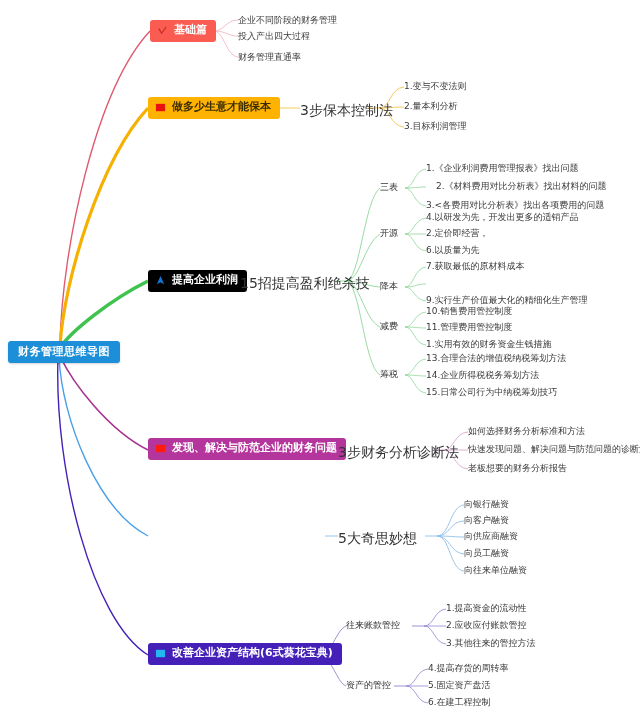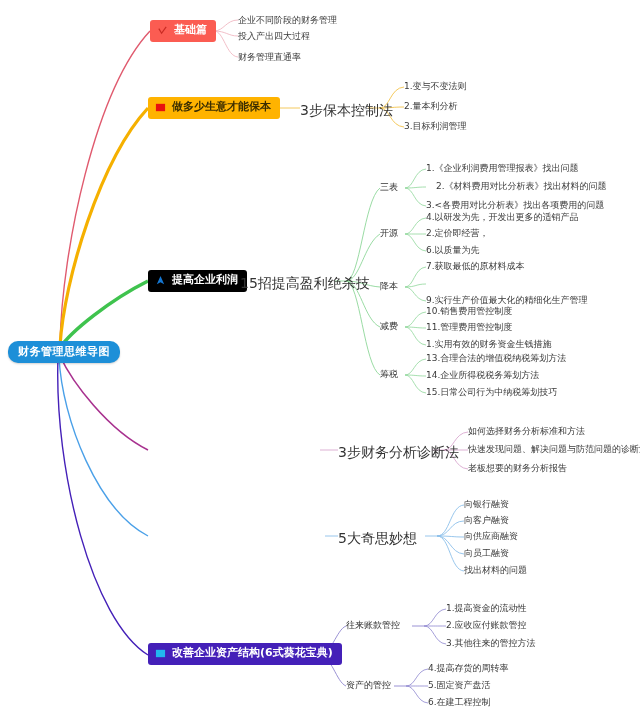--- a/index.html
+++ b/index.html
@@ -8,21 +8,21 @@
     font-family:"DejaVu Sans","Liberation Sans",sans-serif;
     -webkit-font-smoothing:antialiased;
   }
   #canvas{position:absolute;inset:0;width:640px;height:714px;}
   svg.links{position:absolute;left:0;top:0;width:640px;height:714px;pointer-events:none;}
 
   
   .root-node{
     position:absolute;left:8px;top:341px;
     background:#1d8fd8;color:#ffffff;
-    border-radius:10px;
+    border-radius:3px;
     padding:5px 10px 6px 10px;
     font-size:11px;font-weight:bold;letter-spacing:.5px;
     white-space:nowrap;line-height:1;
     box-shadow:0 1px 2px rgba(0,0,0,.18);
   }
 
   
   .l1{
     position:absolute;display:flex;align-items:center;gap:6px;
     border-radius:3px;padding:4px 9px 5px 7px;
@@ -181,31 +181,37 @@
   <div class="cat" style="left:380px;top:322px;">减费</div>
   <div class="leaf" style="left:426px;top:307px;">10.销售费用管控制度</div>
   <div class="leaf" style="left:426px;top:323px;">11.管理费用管控制度</div>
   <div class="leaf" style="left:426px;top:340px;">1.实用有效的财务资金生钱措施</div>
 
   <div class="cat" style="left:380px;top:370px;">筹税</div>
   <div class="leaf" style="left:426px;top:354px;">13.合理合法的增值税纳税筹划方法</div>
   <div class="leaf" style="left:426px;top:371px;">14.企业所得税税务筹划方法</div>
   <div class="leaf" style="left:426px;top:388px;">15.日常公司行为中纳税筹划技巧</div>
 
+  <div class="l1 n-problem">
+    <svg class="ico" viewBox="0 0 12 12">
+      <rect x="1" y="2" width="10" height="8" fill="#ff1b0d"></rect>
+    </svg>
+    <span class="lbl">发现、解决与防范企业的财务问题</span>
+  </div>
   <div class="l2" style="left:338px;top:445px;">3步财务分析诊断法</div>
   <div class="leaf" style="left:468px;top:427px;">如何选择财务分析标准和方法</div>
   <div class="leaf" style="left:468px;top:445px;">快速发现问题、解决问题与防范问题的诊断法</div>
   <div class="leaf" style="left:468px;top:464px;">老板想要的财务分析报告</div>
 
   <div class="l2" style="left:338px;top:531px;">5大奇思妙想</div>
   <div class="leaf" style="left:464px;top:500px;">向银行融资</div>
   <div class="leaf" style="left:464px;top:516px;">向客户融资</div>
   <div class="leaf" style="left:464px;top:532px;">向供应商融资</div>
   <div class="leaf" style="left:464px;top:549px;">向员工融资</div>
-  <div class="leaf" style="left:464px;top:566px;">找出材料的问题</div>
+  <div class="leaf" style="left:464px;top:566px;">向往来单位融资</div>
 
   <div class="l1 n-asset">
     <svg class="ico" viewBox="0 0 12 12">
       <rect x="1" y="2" width="10" height="8" fill="#22b7ef"></rect>
     </svg>
     <span class="lbl">改善企业资产结构(6式葵花宝典)</span>
   </div>
 
   <div class="cat" style="left:346px;top:621px;">往来账款管控</div>
   <div class="leaf" style="left:446px;top:604px;">1.提高资金的流动性</div>

